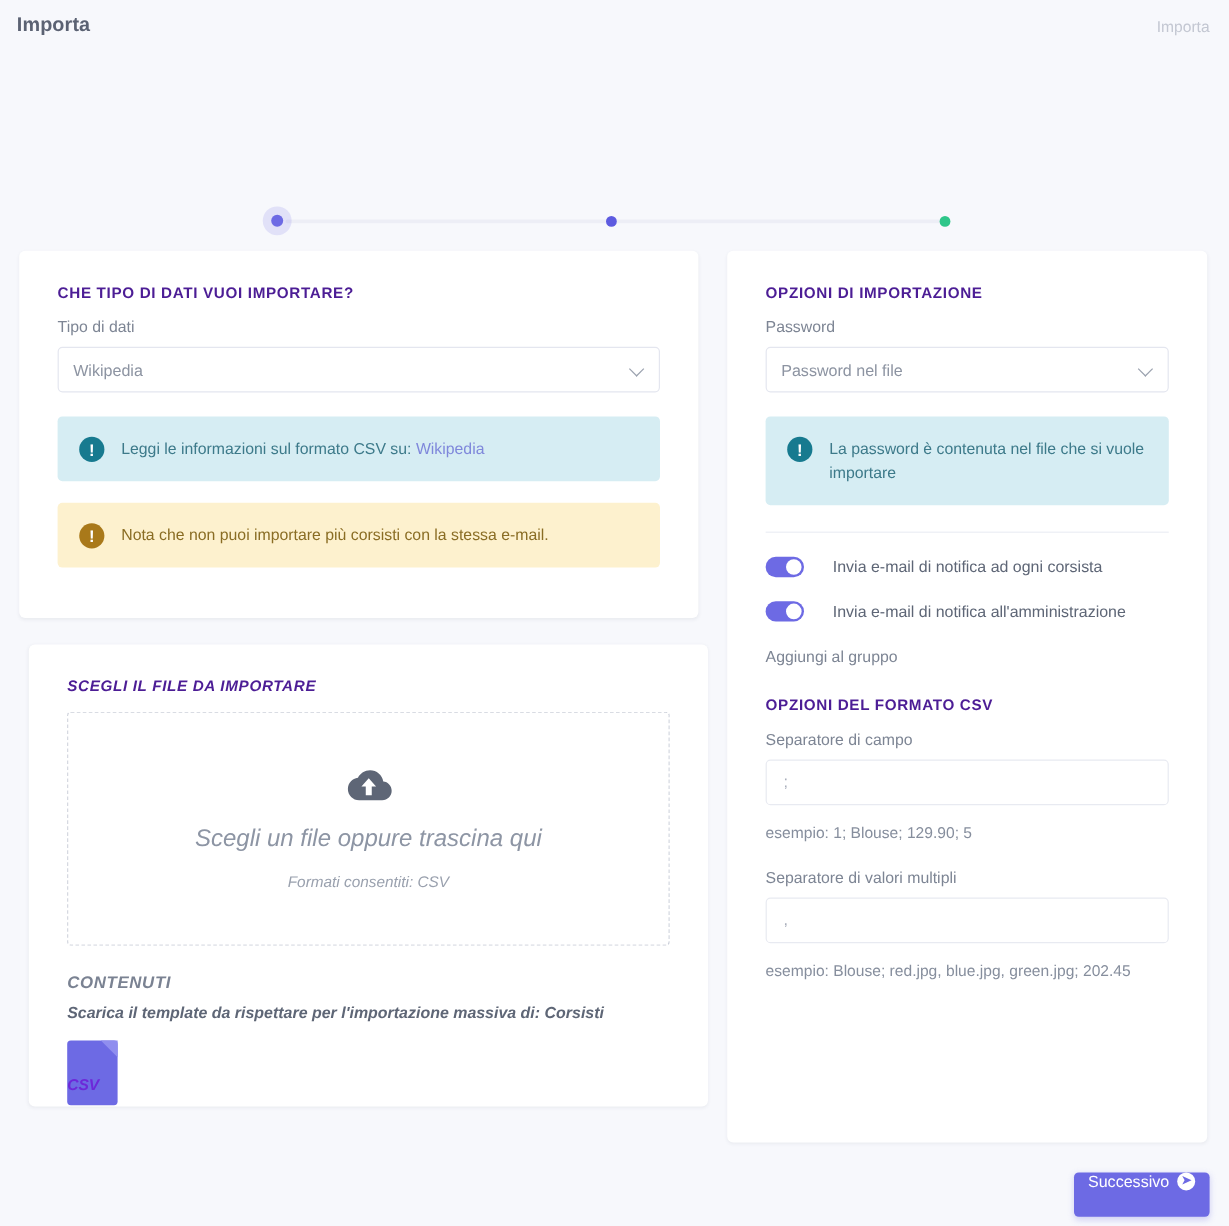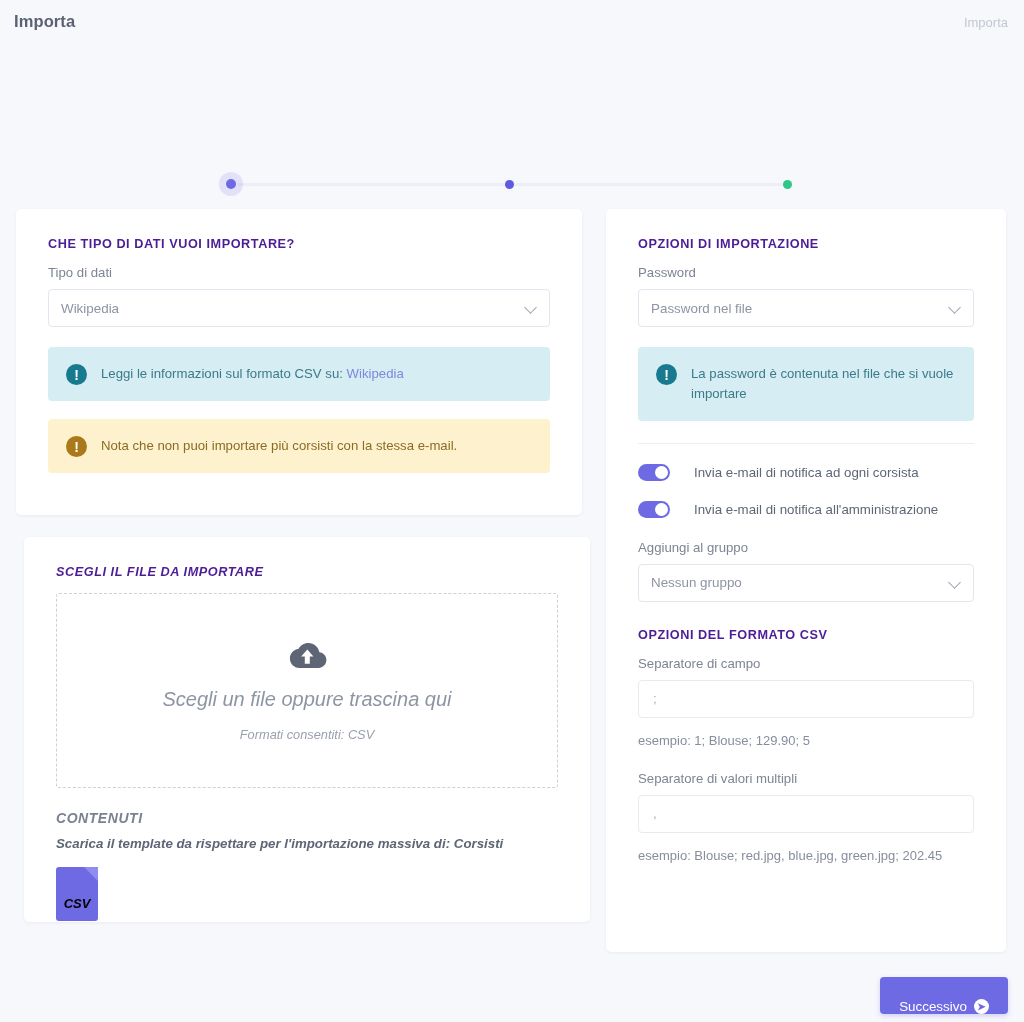--- a/index.html
+++ b/index.html
@@ -126,45 +126,45 @@
   .contenuti-sub { margin-top: 10px; font-size: 13.3px; color: #5e6676; font-weight: 700; }
   .csv-icon { margin-top: 16px; width: 42px; height: 54px; position: relative; }
   .csv-icon .body {
     position: absolute; inset: 0; background: #6d6ae4; border-radius: 3px;
   }
   .csv-icon .fold {
     position: absolute; right: 0; top: 0; width: 0; height: 0;
     border-left: 14px solid transparent; border-top: 14px solid #8f8def;
   }
   .csv-icon .txt {
-    position: absolute; left: 0; right: 0; bottom: 10px; text-align: center;
-    color: #000000; font-size: 13px; font-weight: 700; font-family: "Liberation Sans", sans-serif;
+    position: absolute; left: 0; right: 0; bottom: 10px; 
+    color: #6d28d9; font-size: 13px; font-weight: 700; font-family: "Liberation Sans", sans-serif;
   }
 
   
   .divider { margin-top: 22px; height: 1px; background: #eceef4; }
 
   
   .toggle-row { display: flex; align-items: center; gap: 24px; margin-top: 20px; }
   .toggle {
     flex: 0 0 auto; width: 32px; height: 17px; border-radius: 9px;
     background: #6d6ae4; position: relative;
   }
   .toggle .knob {
     position: absolute; right: 2px; top: 2px; width: 13px; height: 13px;
     border-radius: 50%; background: #fff;
   }
   .toggle-label { font-size: 13.3px; color: #5e6676; }
 
   
   .next-btn {
-    position: absolute; right: 16px; top: 977px; width: 128px; height: 37px;
+    position: absolute; right: 16px; top: 977px; width: 113px; height: 37px;
     background: #6d6ae4; border: none; border-radius: 4px; color: #fff;
     font-size: 13.4px; font-family: "Liberation Sans", sans-serif;
-    display: flex; align-items: flex-end; justify-content: center; gap: 7px;
+    display: flex; align-items: flex-start; justify-content: center; gap: 7px;
     cursor: pointer;
     box-shadow: 0 2px 5px rgba(109,106,228,.28);
   }
   .next-btn .arrow {
     width: 15px; height: 15px; border-radius: 50%; background: #fff;
     color: #6d6ae4; font-size: 10px; line-height: 15px; text-align: center; font-weight: 700;
   }
 </style>
 </head>
 <body>
@@ -284,24 +284,20 @@
 
       <div class="toggle-row">
         <span class="toggle">
           <span class="knob"></span>
         </span>
         <span class="toggle-label">Invia e-mail di notifica all'amministrazione</span>
       </div>
 
       <div class="field-label" style="margin-top:22px">Aggiungi al gruppo</div>
 
-      <div class="select">
-        <span>Nessun gruppo</span>
-        <span class="chev"></span>
-      </div>
 
       <div class="section-title" style="margin-top:26px">OPZIONI DEL FORMATO CSV</div>
 
       <div class="field-label">Separatore di campo</div>
       <div class="textinput">
         <span>;</span>
       </div>
       <div class="hint">esempio: 1; Blouse; 129.90; 5</div>
 
       <div class="field-label" style="margin-top:23px">Separatore di valori multipli</div>

